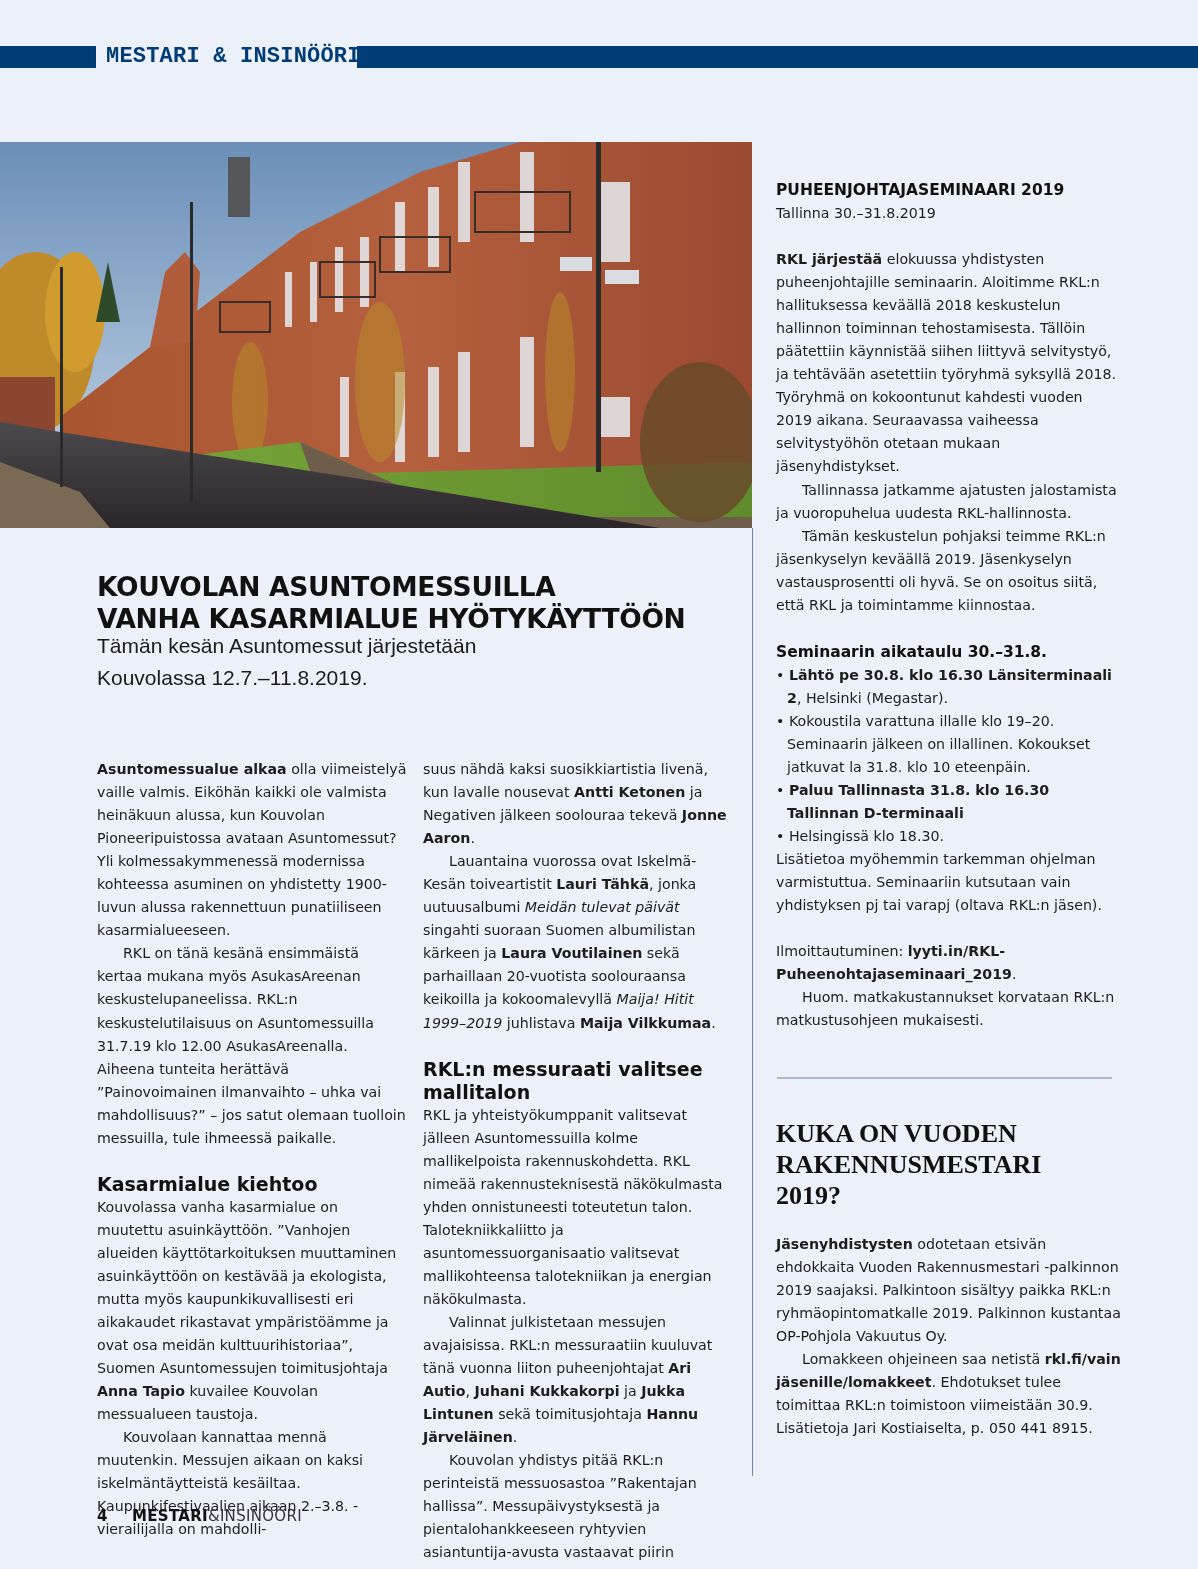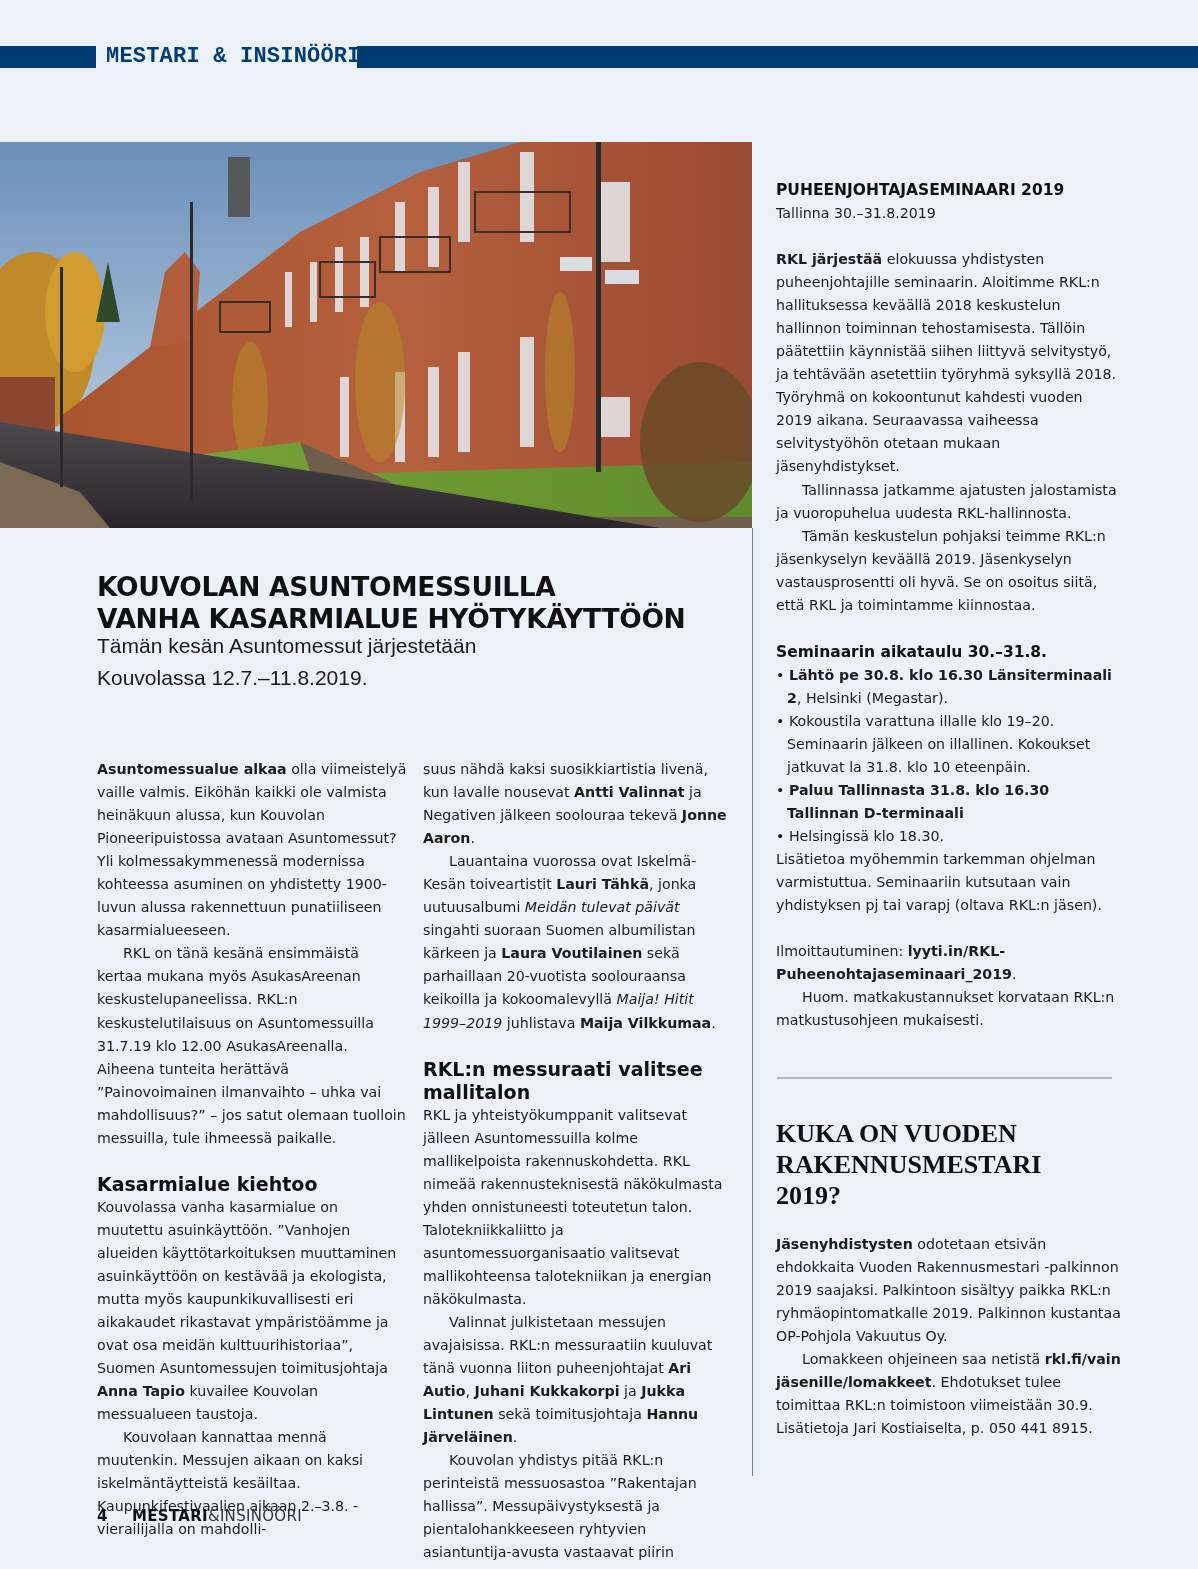--- a/index.html
+++ b/index.html
@@ -200,21 +200,21 @@
 <div class="col col1">
   <p><b>Asuntomessualue alkaa</b><span> olla viimeistelyä vaille valmis. Eiköhän kaikki ole valmista heinäkuun alussa, kun Kouvolan Pioneeripuistossa avataan Asuntomessut? Yli kolmessakymmenessä modernissa kohteessa asuminen on yhdistetty 1900-luvun alussa rakennettuun punatiiliseen kasarmialueeseen.</span></p>
   <p class="ind">RKL on tänä kesänä ensimmäistä kertaa mukana myös AsukasAreenan keskustelupaneelissa. RKL:n keskustelutilaisuus on Asuntomessuilla 31.7.19 klo 12.00 AsukasAreenalla. Aiheena tunteita herättävä ”Painovoimainen ilmanvaihto – uhka vai mahdollisuus?” – jos satut olemaan tuolloin messuilla, tule ihmeessä paikalle.</p>
   <div class="gap"></div>
   <h3>Kasarmialue kiehtoo</h3>
   <p><span>Kouvolassa vanha kasarmialue on muutettu asuinkäyttöön. ”Vanhojen alueiden käyttötarkoituksen muuttaminen asuinkäyttöön on kestävää ja ekologista, mutta myös kaupunkikuvallisesti eri aikakaudet rikastavat ympäristöämme ja ovat osa meidän kulttuurihistoriaa”, Suomen Asuntomessujen toimitusjohtaja </span><b>Anna Tapio</b><span> kuvailee Kouvolan messualueen taustoja.</span></p>
   <p class="ind">Kouvolaan kannattaa mennä muutenkin. Messujen aikaan on kaksi iskelmäntäytteistä kesäiltaa. Kaupunkifestivaalien aikaan 2.–3.8. - vierailijalla on mahdolli-</p>
 </div>
 
 <div class="col col2">
-  <p><span>suus nähdä kaksi suosikkiartistia livenä, kun lavalle nousevat </span><b>Antti Valinnat</b><span> ja Negativen jälkeen soolouraa tekevä </span><b>Jonne Aaron</b><span>.</span></p>
+  <p><span>suus nähdä kaksi suosikkiartistia livenä, kun lavalle nousevat </span><b>Antti Ketonen</b><span> ja Negativen jälkeen soolouraa tekevä </span><b>Jonne Aaron</b><span>.</span></p>
   <p class="ind"><span>Lauantaina vuorossa ovat Iskelmä-Kesän toiveartistit </span><b>Lauri Tähkä</b><span>, jonka uutuusalbumi </span><i>Meidän tulevat päivät</i><span> singahti suoraan Suomen albumilistan kärkeen ja </span><b>Laura Voutilainen</b><span> sekä parhaillaan 20-vuotista soolouraansa keikoilla ja kokoomalevyllä </span><i>Maija! Hitit 1999–2019</i><span> juhlistava </span><b>Maija Vilkkumaa</b><span>.</span></p>
   <div class="gap"></div>
   <h3>RKL:n messuraati valitsee mallitalon</h3>
   <p>RKL ja yhteistyökumppanit valitsevat jälleen Asuntomessuilla kolme mallikelpoista rakennuskohdetta. RKL nimeää rakennusteknisestä näkökulmasta yhden onnistuneesti toteutetun talon. Talotekniikkaliitto ja asuntomessuorganisaatio valitsevat mallikohteensa talotekniikan ja energian näkökulmasta.</p>
   <p class="ind"><span>Valinnat julkistetaan messujen avajaisissa. RKL:n messuraatiin kuuluvat tänä vuonna liiton puheenjohtajat </span><b>Ari Autio</b><span>, </span><b>Juhani Kukkakorpi</b><span> ja </span><b>Jukka Lintunen</b><span> sekä toimitusjohtaja </span><b>Hannu Järveläinen</b><span>.</span></p>
   <p class="ind">Kouvolan yhdistys pitää RKL:n perinteistä messuosastoa ”Rakentajan hallissa”. Messupäivystyksestä ja pientalohankkeeseen ryhtyvien asiantuntija-avusta vastaavat piirin yhdistysten jäsenet.</p>
 </div>
 
 <div class="col col3">
   <div class="seminar-title">PUHEENJOHTAJASEMINAARI 2019</div>

